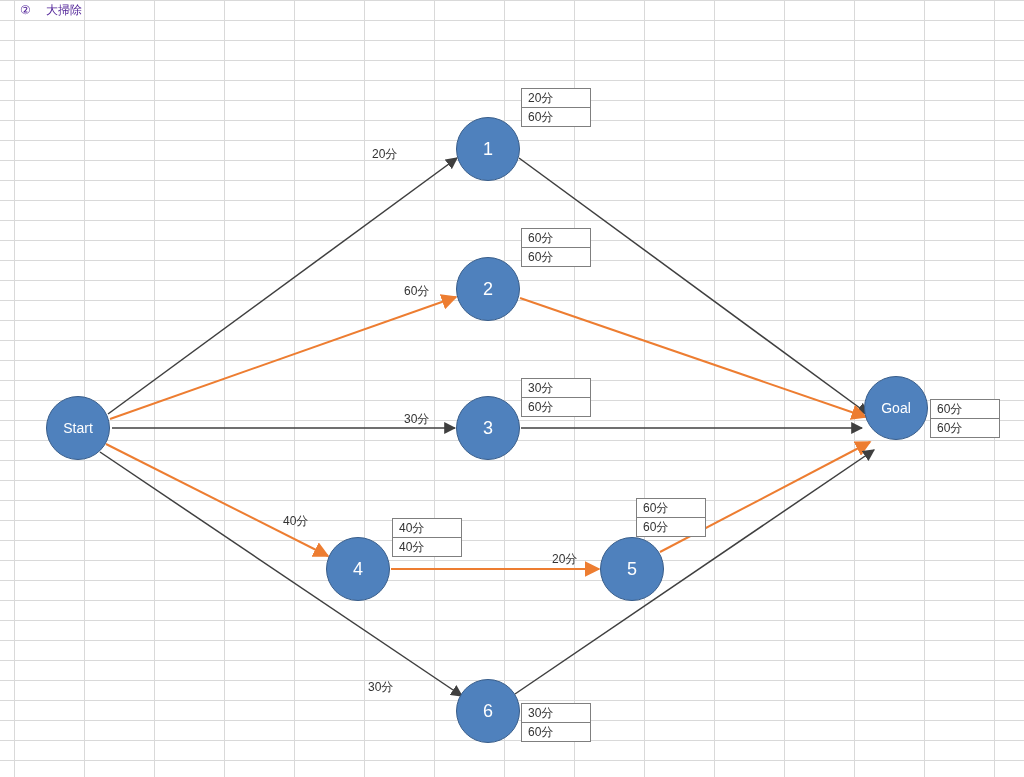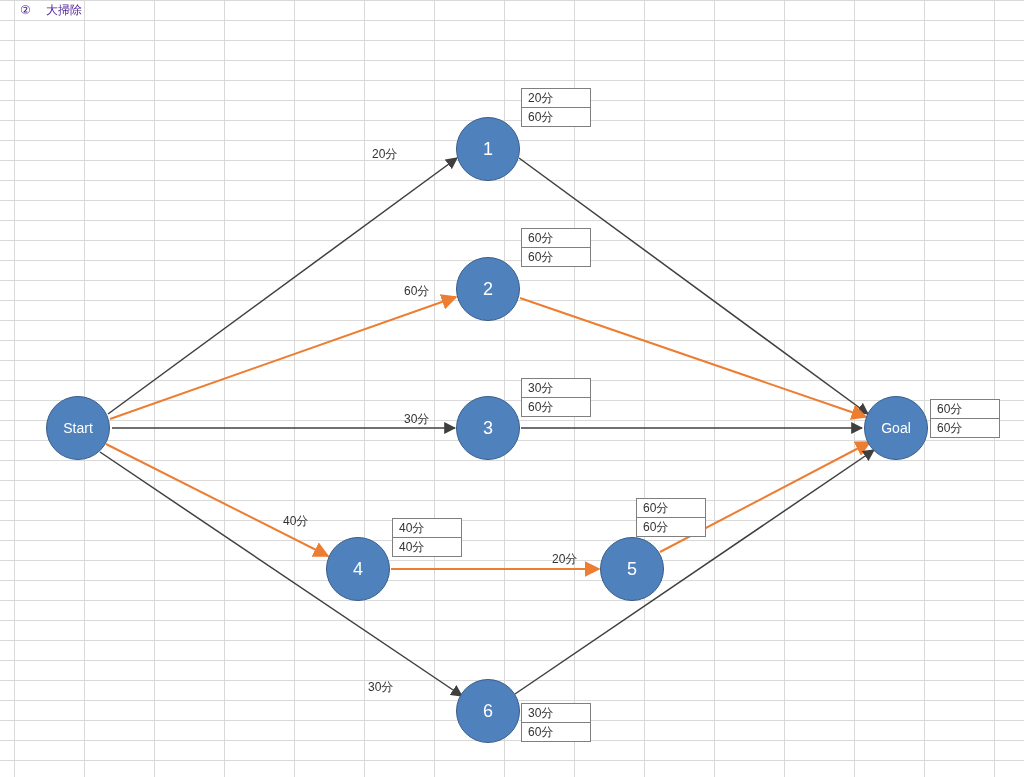--- a/index.html
+++ b/index.html
@@ -133,21 +133,21 @@
   </div>
 <div class="node" style="left:326px; top:537px;">
     <span>4</span>
   </div>
 <div class="node" style="left:600px; top:537px;">
     <span>5</span>
   </div>
 <div class="node" style="left:456px; top:679px;">
     <span>6</span>
   </div>
-<div class="node small" style="left:864px; top:396px;">
+<div class="node small" style="left:864px; top:376px;">
     <span>Goal</span>
   </div>
 
 <div class="edge-label" style="left:372px; top:146px;">20分</div>
 <div class="edge-label" style="left:404px; top:283px;">60分</div>
 <div class="edge-label" style="left:404px; top:411px;">30分</div>
 <div class="edge-label" style="left:283px; top:513px;">40分</div>
 <div class="edge-label" style="left:368px; top:679px;">30分</div>
 <div class="edge-label" style="left:552px; top:551px;">20分</div>
 

